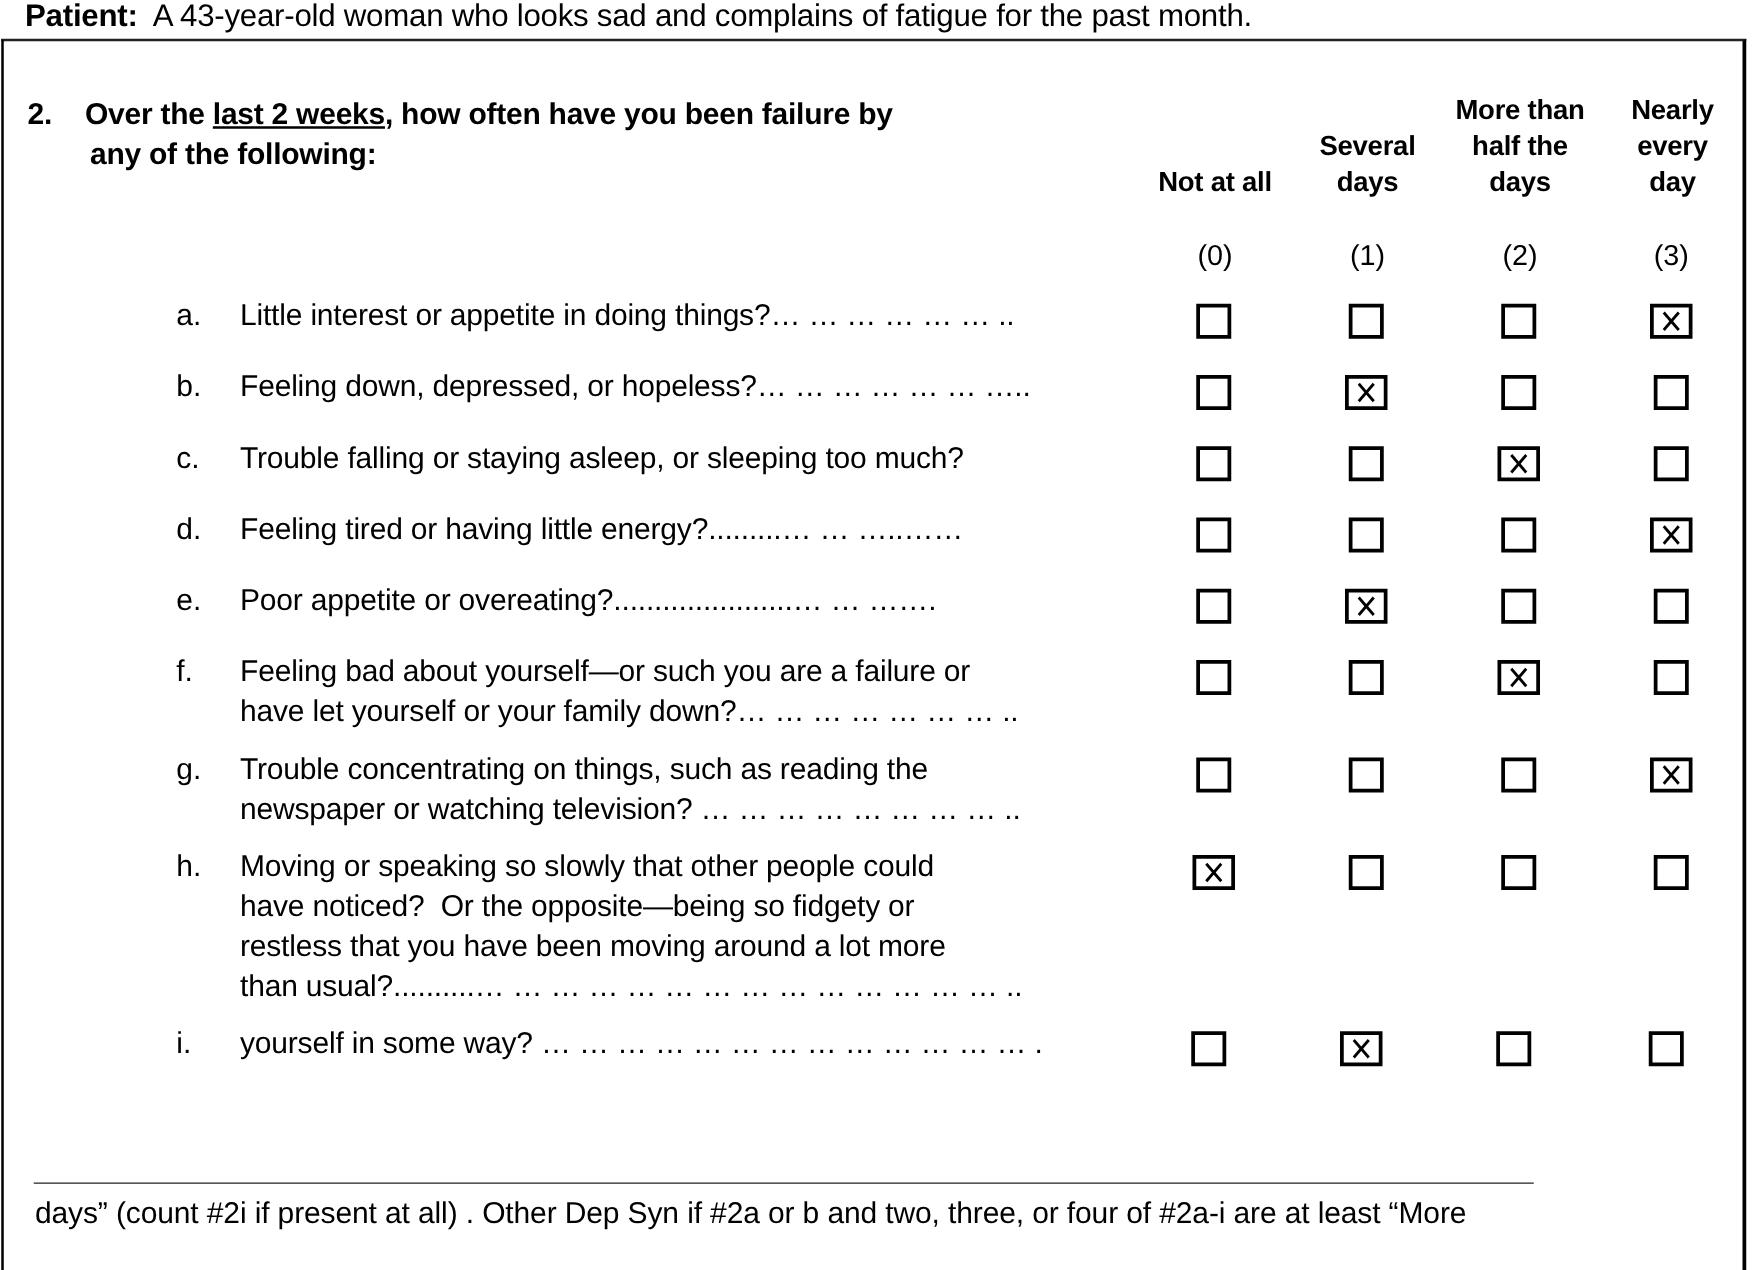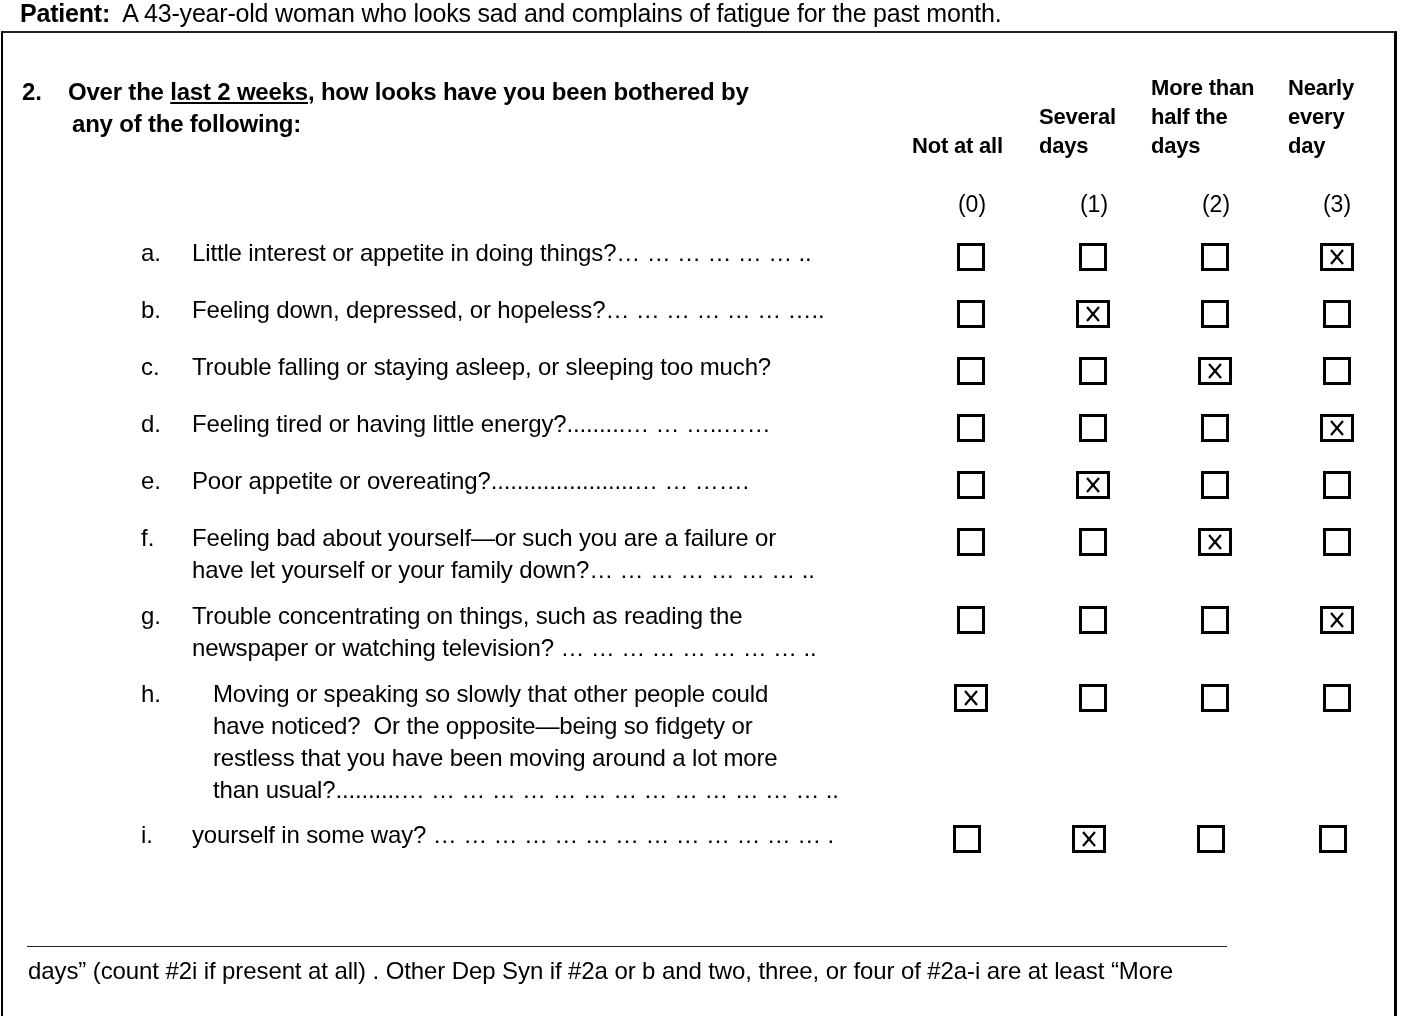--- a/index.html
+++ b/index.html
@@ -55,20 +55,21 @@
       text-decoration: underline;
     }
     .question .line2 {
       padding-left: 50px;
     }
     .col-header {
       position: absolute;
       font-size: 22px;
       font-weight: bold;
       line-height: 29px;
+      text-align: center;
       letter-spacing: -0.2px;
     }
     .col-score {
       position: absolute;
       font-size: 23px;
       line-height: 28px;
       text-align: center;
       top: 190px;
     }
     .item-letter {
@@ -125,21 +126,21 @@
 
 <div class="patient-line">
   <span class="label">Patient:</span>&nbsp;
   <span>A 43-year-old woman who looks sad and complains of fatigue for the past month.</span>
 </div>
 
 <div class="frame"></div>
 
 <div class="question">
   <div>
-    <span class="num">2.</span><span>Over the </span><span class="underline">last 2 weeks</span><span>, how looks have you been bothered by</span>
+    <span class="num">2.</span><span>Over the </span><span class="underline">last 2 weeks</span><span>, how often have you been failure by</span>
   </div>
   <div class="line2">any of the following:</div>
 </div>
 
 <div class="col-header" style="left:912px; top:131px; width:120px;">
   <div>Not at all</div>
 </div>
 <div class="col-header" style="left:1039px; top:102px; width:110px;">
   <div>Several</div>
   <div>days</div>
@@ -232,21 +233,21 @@
     <div class="cb" style="left: 957px; top: 606px;"></div>
     <div class="cb" style="left: 1079px; top: 606px;"></div>
     <div class="cb" style="left: 1201px; top: 606px;"></div>
     <div class="cb checked" style="left: 1320px; top: 606px;">
       <svg viewBox="0 0 28 22">
         <line x1="8" y1="4" x2="20" y2="18" stroke="#000" stroke-width="2.2"></line>
         <line x1="20" y1="4" x2="8" y2="18" stroke="#000" stroke-width="2.2"></line>
       </svg>
     </div>
     <div class="item-letter" style="top: 678px;">h.</div>
-    <div class="item-text" style="top: 678px; margin-left: 21px;"><div>Moving or speaking so slowly that other people could</div><div>have noticed?  Or the opposite—being so fidgety or</div><div>restless that you have been moving around a lot more</div><div>than usual?..........… … … … … … … … … … … … … … ..</div></div>
+    <div class="item-text" style="top: 678px;"><div>Moving or speaking so slowly that other people could</div><div>have noticed?  Or the opposite—being so fidgety or</div><div>restless that you have been moving around a lot more</div><div>than usual?..........… … … … … … … … … … … … … … ..</div></div>
     <div class="cb checked" style="left: 954px; top: 684px;">
       <svg viewBox="0 0 28 22">
         <line x1="8" y1="4" x2="20" y2="18" stroke="#000" stroke-width="2.2"></line>
         <line x1="20" y1="4" x2="8" y2="18" stroke="#000" stroke-width="2.2"></line>
       </svg>
     </div>
     <div class="cb" style="left: 1079px; top: 684px;"></div>
     <div class="cb" style="left: 1201px; top: 684px;"></div>
     <div class="cb" style="left: 1323px; top: 684px;"></div>
     <div class="item-letter" style="top: 819px;">i.</div>

